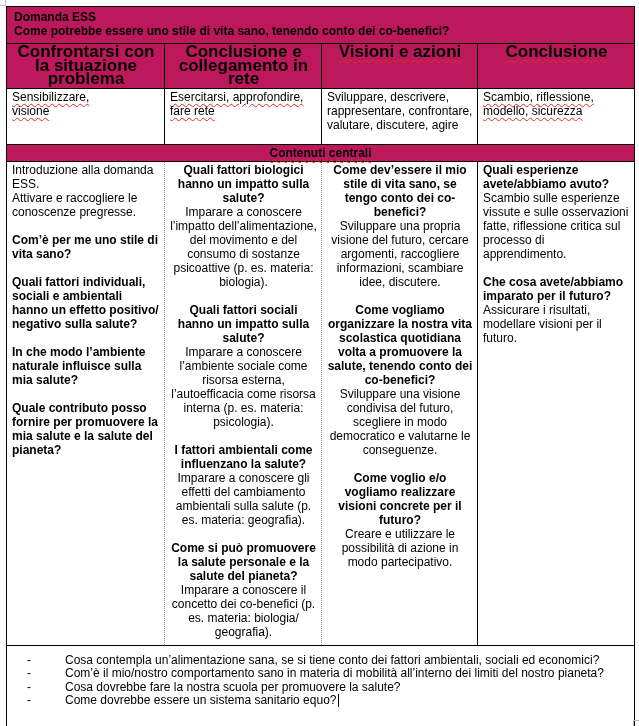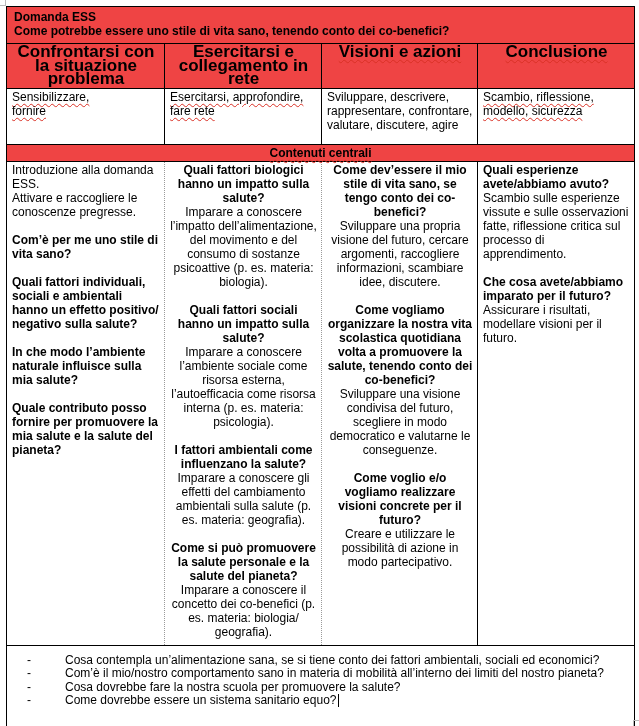--- a/index.html
+++ b/index.html
@@ -16,21 +16,21 @@
       border-left: 1px solid #bbb; border-top: 1px solid #bbb;
     }
     table.ess {
       position: absolute; left: 6px; top: 6px;
       width: 628px; border-collapse: collapse; table-layout: fixed;
       font-size: 12px; line-height: 14px;
     }
     table.ess td {
       border: 1px solid #000; vertical-align: top; padding: 1px 4px 2px 5px;
     }
-    .grey { background: #ef4444; }
+    .grey { background: #be185d; }
     .title-cell { font-weight: bold; padding: 4px 6px 2px 7px !important; height: 30px; }
     .title-cell div { line-height: 13.5px; }
     .hdr { text-align: center; font-weight: bold; height: 26px; line-height: 13.5px; font-size: 17px; }
     .verbs td { height: 52px; }
     .bar { text-align: center; font-weight: bold; height: 14px; padding: 1px 2px !important; }
     .main td { height: 480px; }
     .main td.dot-r { border-right: 1px dotted #9a9a9a; margin-top: 16px; }
     .main td.dot-l { border-left: 1px dotted #9a9a9a; text-align: center; }
     .blk { margin: 0 0 14px 0; }
     .blk:last-child { margin-bottom: 0; }
@@ -58,29 +58,29 @@
   <tbody>
       <tr>
     <td colspan="4" class="grey title-cell">
       <div>Domanda ESS</div>
       <div>Come potrebbe essere uno stile di vita sano, tenendo conto dei co-benefici?</div>
     </td>
   </tr>
 
   <tr>
     <td class="grey hdr">Confrontarsi con la situazione problema</td>
-    <td class="grey hdr">Esercitarsi e collegamento in rete</td>
+    <td class="grey hdr">Conclusione e collegamento in rete</td>
     <td class="grey hdr"><span class="spell">Visioni e azioni</span></td>
     <td class="grey hdr"><span class="spell">Conclusione</span></td>
   </tr>
 
   <tr class="verbs">
     <td>
       <div class="spell" style="display:inline-block">Sensibilizzare,</div><br>
-      <div class="spell" style="display:inline-block">fornire</div>
+      <div class="spell" style="display:inline-block">visione</div>
     </td>
     <td>
       <div class="spell" style="display:inline-block">Esercitarsi, approfondire,</div><br>
       <div class="spell" style="display:inline-block">fare rete</div>
     </td>
     <td>
       <div>Sviluppare, descrivere, rappresentare, confrontare, valutare, discutere, agire</div>
     </td>
     <td>
       <div class="spell" style="display:inline-block">Scambio, riflessione,</div><br>

